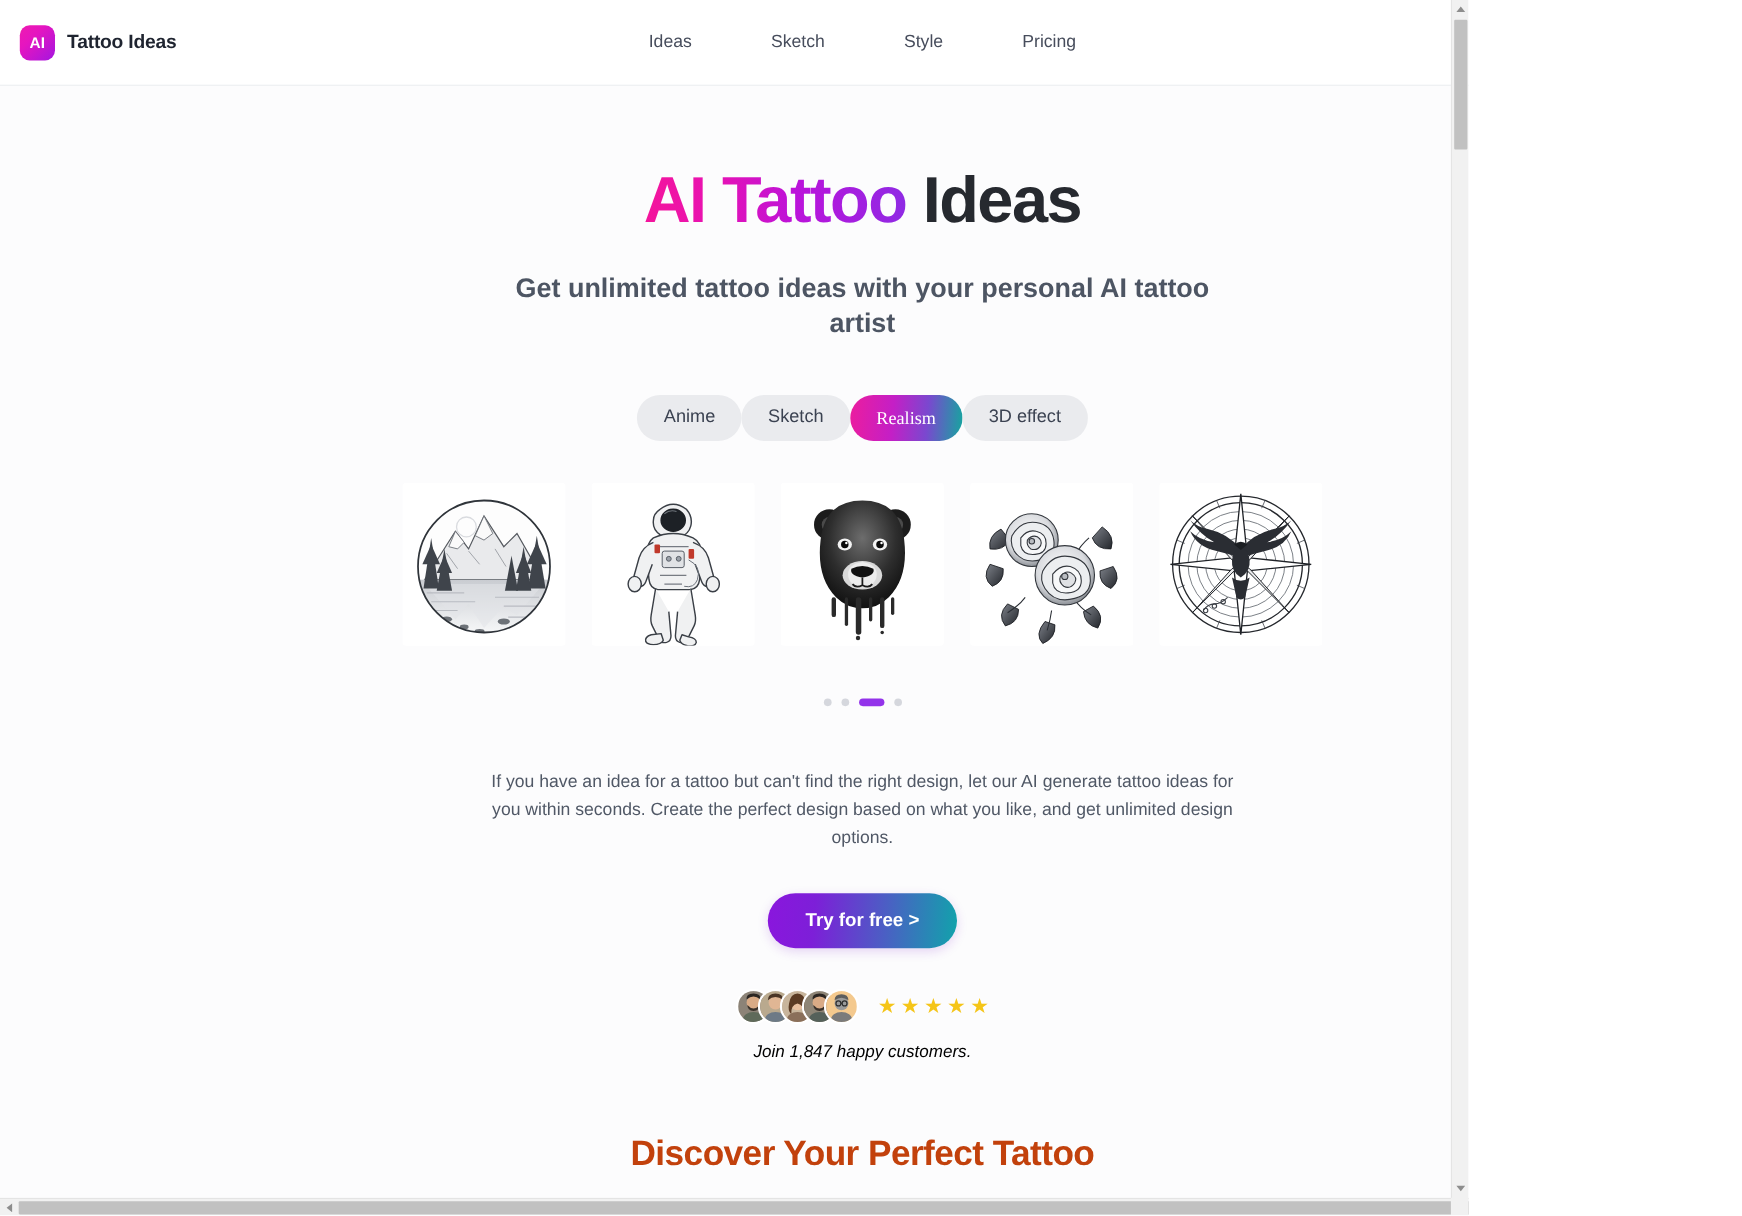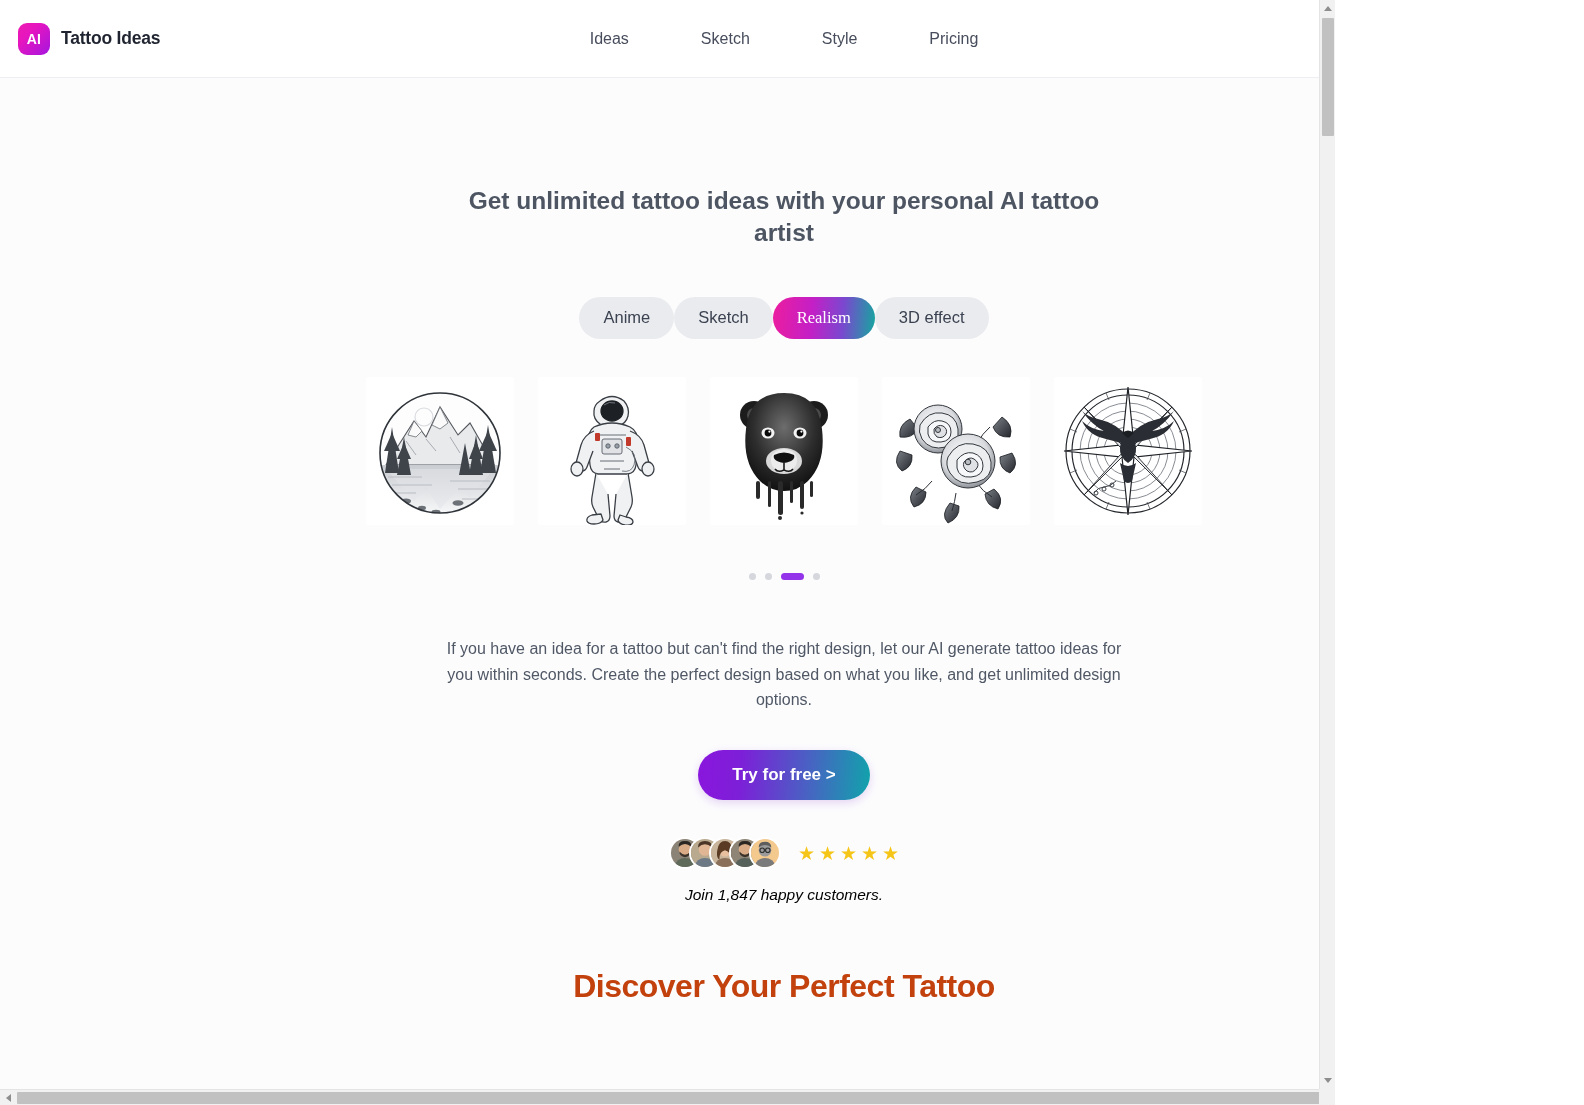--- a/index.html
+++ b/index.html
@@ -338,20 +338,24 @@
           <svg class="chev" viewBox="0 0 24 24" fill="none" stroke="#3a4051" stroke-width="2">
             <path d="M5 9l7 7 7-7"></path>
           </svg>
         </div>
         <button class="login-btn">Log in</button>
       </div>
     </div>
 
     <div class="hero">
 
+      <h1 class="hero-title">
+        <span class="grad-text">AI Tattoo</span>
+        <span>Ideas</span>
+      </h1>
 
       <p class="hero-sub">Get unlimited tattoo ideas with your personal AI tattoo artist</p>
 
       <div class="pills">
         <button class="pill">Anime</button>
         <button class="pill">Sketch</button>
         <button class="pill active">Realism</button>
         <button class="pill">3D effect</button>
       </div>
 

